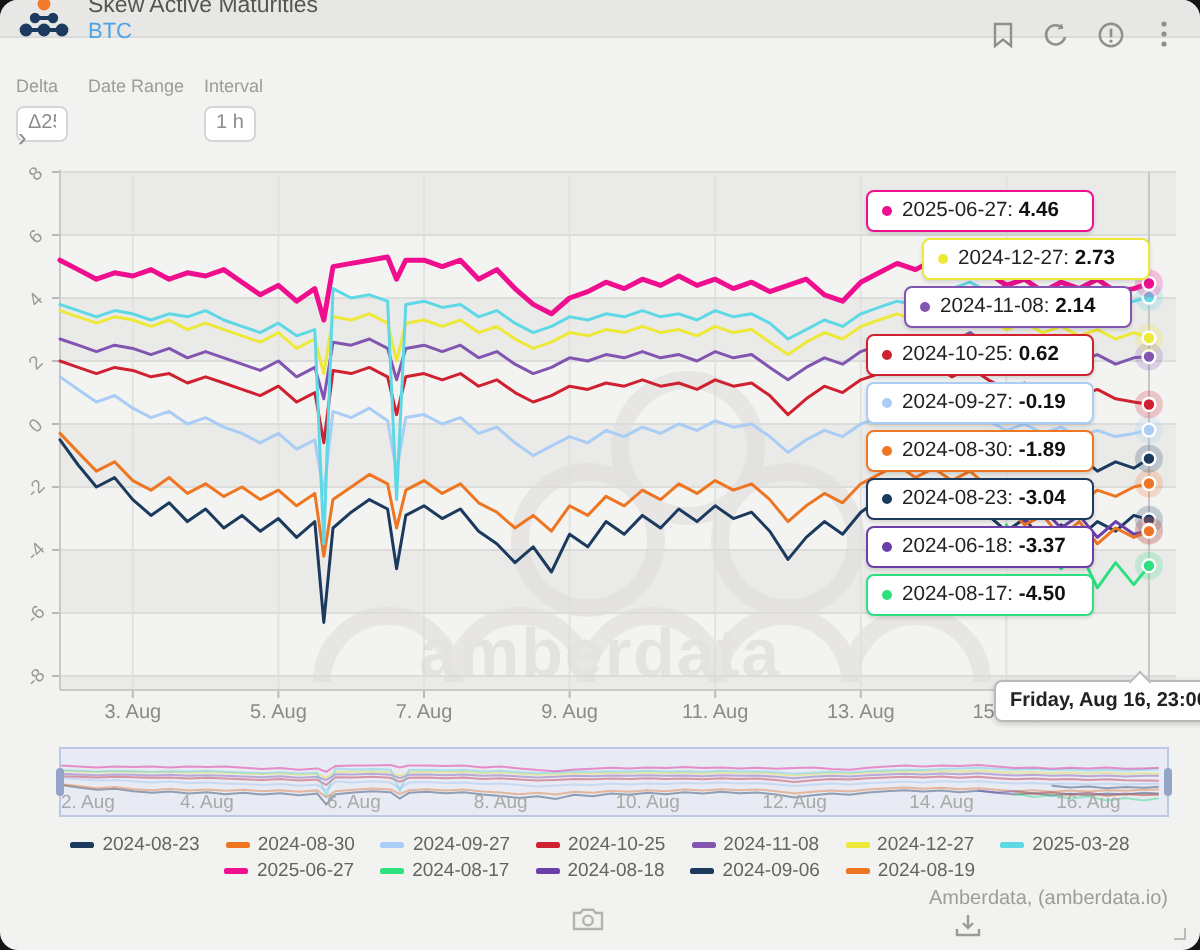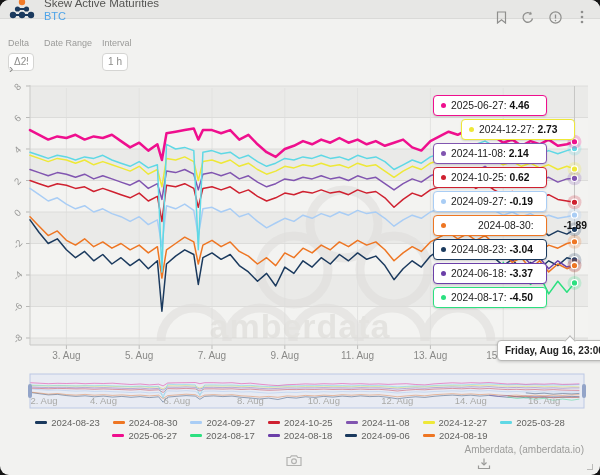--- a/index.html
+++ b/index.html
@@ -253,36 +253,36 @@
       <div class="vt" style="border-color: rgb(239, 15, 142);">
         <span class="dot" style="background: rgb(239, 15, 142);"></span>
         <span class="vt-date">2025-06-27: </span>
         <b class="vt-val">4.46</b>
       </div>
       <div class="vt" style="border-color: rgb(238, 232, 56); margin-left: 28px;">
         <span class="dot" style="background: rgb(238, 232, 56);"></span>
         <span class="vt-date">2024-12-27: </span>
         <b class="vt-val">2.73</b>
       </div>
-      <div class="vt" style="border-color: rgb(129, 85, 176);">
+      <div class="vt" style="border-color: rgb(129, 85, 176); margin-left: 19px;">
         <span class="dot" style="background: rgb(129, 85, 176);"></span>
         <span class="vt-date">2024-11-08: </span>
         <b class="vt-val">2.14</b>
       </div>
       <div class="vt" style="border-color: rgb(207, 33, 48);">
         <span class="dot" style="background: rgb(207, 33, 48);"></span>
         <span class="vt-date">2024-10-25: </span>
         <b class="vt-val">0.62</b>
       </div>
       <div class="vt" style="border-color: rgb(169, 205, 245);">
         <span class="dot" style="background: rgb(169, 205, 245);"></span>
         <span class="vt-date">2024-09-27: </span>
         <b class="vt-val">-0.19</b>
       </div>
-      <div class="vt" style="border-color: rgb(238, 118, 35); gap: 27px;">
+      <div class="vt" style="border-color: rgb(238, 118, 35);">
         <span class="dot" style="background: rgb(238, 118, 35);"></span>
         <span class="vt-date">2024-08-30: </span>
         <b class="vt-val">-1.89</b>
       </div>
       <div class="vt" style="border-color: rgb(27, 58, 94);">
         <span class="dot" style="background: rgb(27, 58, 94);"></span>
         <span class="vt-date">2024-08-23: </span>
         <b class="vt-val">-3.04</b>
       </div>
       <div class="vt" style="border-color: rgb(107, 63, 168);">

